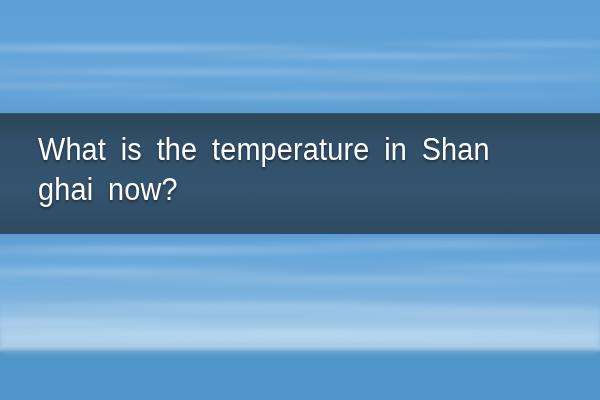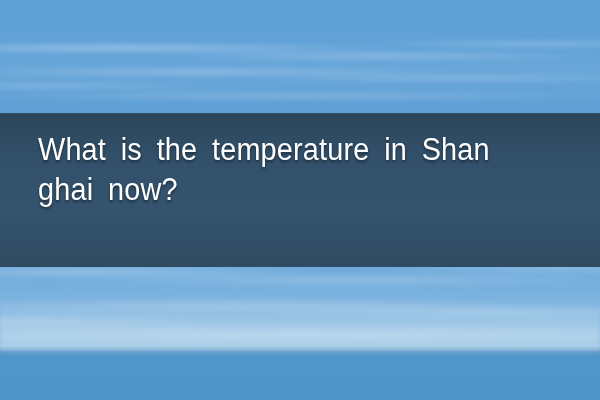--- a/index.html
+++ b/index.html
@@ -94,21 +94,21 @@
     background: linear-gradient(to bottom, rgba(120,162,196,.55), rgba(90,146,190,.25));
     filter: blur(1.2px);
   }
 
   
   .caption-banner {
     position: absolute;
     left: 0;
     right: 0;
     top: 113px;
-    height: 154px;
+    height: 121px;
     background: linear-gradient(to bottom,
       #2b4659 0%,
       #32506a 28%,
       #34536e 62%,
       #2e4b61 100%);
     box-shadow: inset 0 1px 0 rgba(255,255,255,.06);
   }
   .caption-text {
     position: absolute;
     left: 38px;

